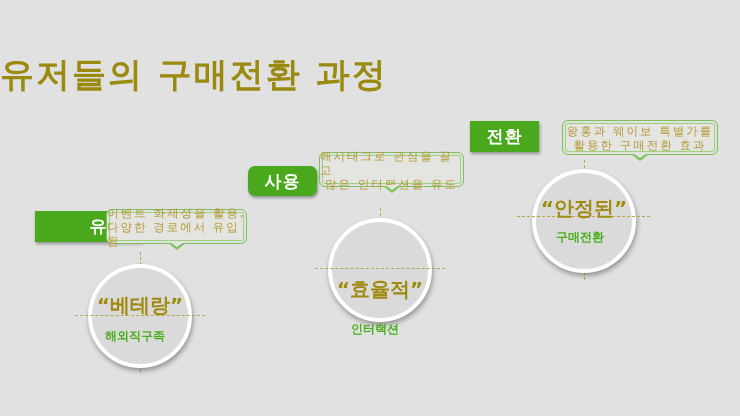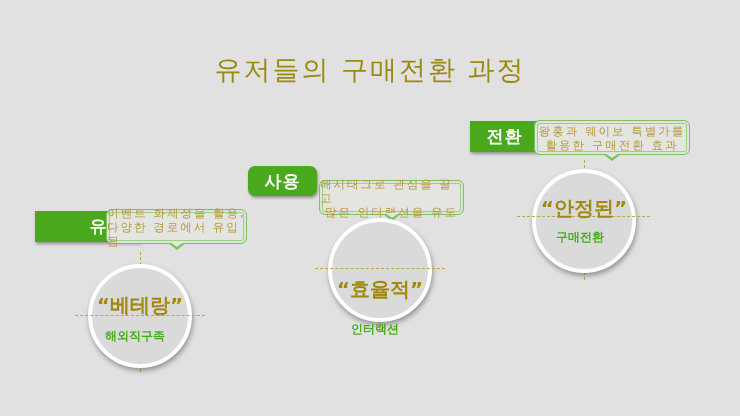--- a/index.html
+++ b/index.html
@@ -3,22 +3,22 @@
 <meta charset="utf-8">
 <style>
   html, body { margin: 0; padding: 0; }
   body {
     width: 740px; height: 416px; overflow: hidden;
     background: #e1e1e1;
     font-family: "DejaVu Sans", "Liberation Sans", sans-serif;
     position: relative;
   }
   .title {
-    position: absolute; left: 0; top: 52px; width: 740px; text-align: center;
-    font-size: 27px; font-weight: normal; color: #9a8a10; letter-spacing: 2px;
+    position: absolute; left: 0; top: 52px; width: 740px; 
+    font-size: 34px; font-weight: bold; color: #9a8a10; letter-spacing: 2px;
   }
   .badge {
     position: absolute; background: #4aa81c; color: #ffffff;
     font-weight: bold; font-size: 17px; display: flex; align-items: center; justify-content: center;
     box-shadow: 1px 2px 3px rgba(0,0,0,0.35);
     letter-spacing: 1px;
     text-align: center;
   }
   .callout {
     position: absolute; border: 1.5px solid #7cc35a; border-radius: 6px;
@@ -73,35 +73,35 @@
   </div>
   <div class="vline" style="left:140px; top:252px; height:120px;"></div>
   <div class="circle" style="left:88px; top:264px; width:104px; height:104px;"></div>
   <div class="hline" style="left:75px; top:315px; width:130px;"></div>
   <div class="big" style="left:70px; top:292px; width:140px;">“베테랑”</div>
   <div class="sub" style="left:70px; top:328px; width:130px;">해외직구족</div>
 </div>
 
 <div>
   <div class="badge" style="left:248px; top:166px; width:69px; height:30px;border-radius:7px;">사용</div>
-  <div class="callout" style="left:319px; top:180px; width:143px; height:33px;">
+  <div class="callout" style="left:319px; top:152px; width:143px; height:33px;">
     <span>해시태그로 관심을 끌고</span>
     <span>많은 인터랙션을 유도</span>
     <span class="tip"></span>
   </div>
   <div class="vline" style="left:380px; top:208px; height:118px;"></div>
   <div class="circle" style="left:328px; top:218px; width:104px; height:104px;"></div>
   <div class="hline" style="left:315px; top:268px; width:130px;"></div>
   <div class="big" style="left:310px; top:262px; width:140px;margin-top:14px;">“효율적”</div>
   <div class="sub" style="left:315px; top:281px; width:120px;margin-top:40px;">인터랙션</div>
 </div>
 
 <div>
   <div class="badge" style="left:470px; top:121px; width:69px; height:31px;">전환</div>
-  <div class="callout" style="left:534px; top:120px; width:154px; height:33px;">
+  <div class="callout" style="left:562px; top:120px; width:154px; height:33px;">
     <span>왕홍과 웨이보 특별가를</span>
     <span>활용한 구매전환 효과</span>
     <span class="tip"></span>
   </div>
   <div class="vline" style="left:584px; top:160px; height:120px;"></div>
   <div class="circle" style="left:532px; top:169px; width:104px; height:104px;"></div>
   <div class="hline" style="left:517px; top:216px; width:133px;"></div>
   <div class="big" style="left:514px; top:195px; width:140px;">“안정된”</div>
   <div class="sub" style="left:520px; top:229px; width:120px;">구매전환</div>
 </div>

